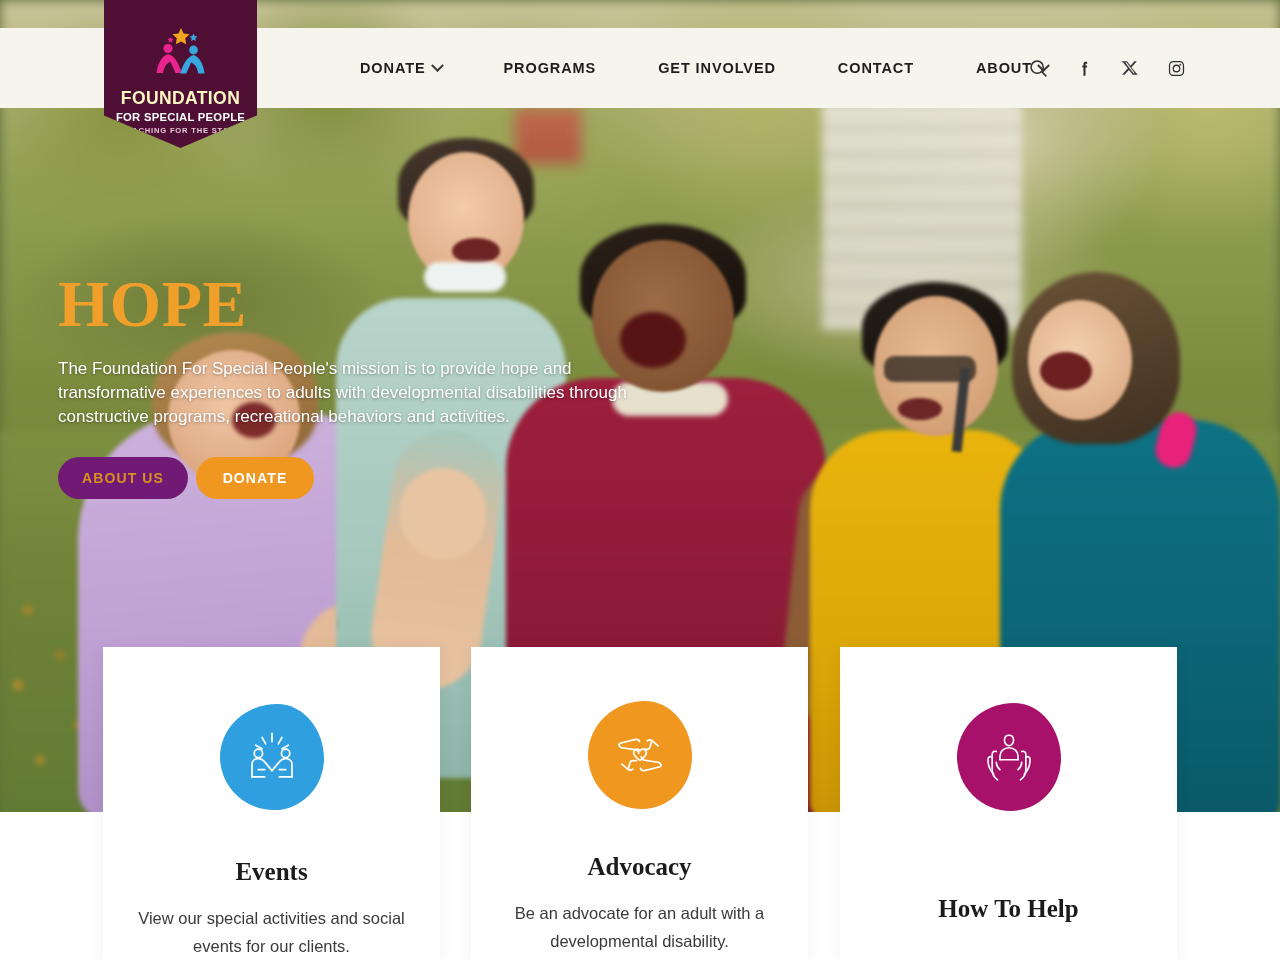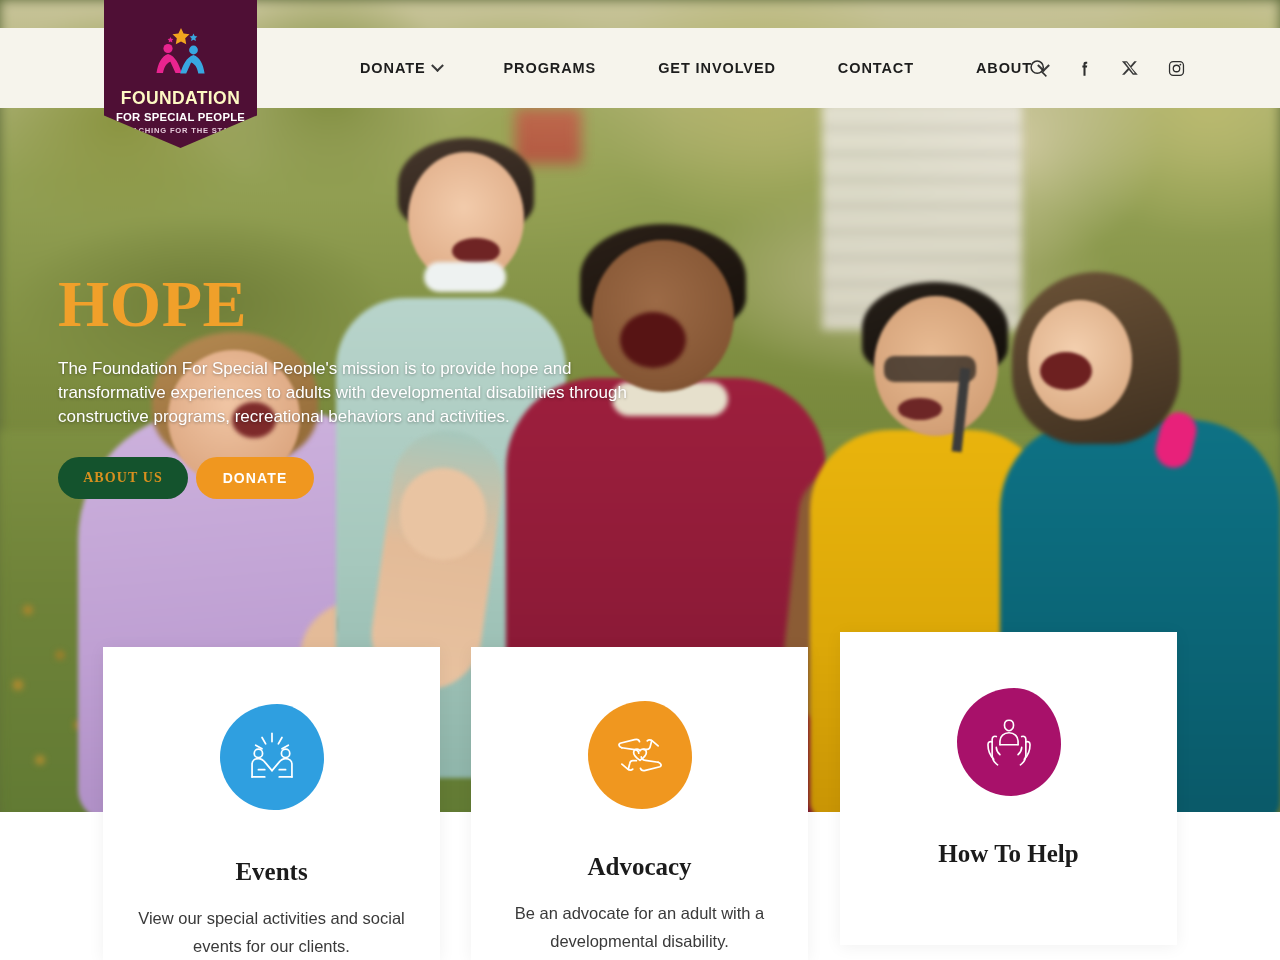--- a/index.html
+++ b/index.html
@@ -305,34 +305,34 @@
     font-size: 17px; line-height: 24px; color: #ffffff; font-weight: 400;
     text-shadow: 0 1px 3px rgba(0,0,0,.35);
   }
   .hero-btns { margin-top: 28px; display: flex; gap: 0; }
   .btn {
     height: 42px; border-radius: 21px;
     display: flex; align-items: center; justify-content: center;
     font-size: 14px; font-weight: 700; letter-spacing: 1.1px;
     cursor: pointer;
   }
-  .btn-light { width: 130px; background: #14532d; color: #d8901f; font-family: Liberation Serif, serif; }
+  .btn-light { width: 130px; background: #701a75; color: #d8901f; }
   .btn-orange { width: 118px; background: #f0971f; color: #ffffff; margin-left: 8px; }
 
   
   .cards { position: absolute; left: 0; top: 0; width: 1280px; height: 877px; z-index: 18; pointer-events: none; }
   .card {
     position: absolute; width: 337px; background: #ffffff;
     display: flex; flex-direction: column; align-items: center;
     pointer-events: auto;
     box-shadow: 0 2px 16px rgba(0,0,0,.06);
   }
   .card-1 { left: 103px; top: 647px; height: 313px; }
   .card-2 { left: 471px; top: 647px; height: 313px; }
-  .card-3 { left: 840px; top: 632px; height: 313px; }
+  .card-3 { left: 840px; top: 647px; height: 313px; gap: 40px; }
 
   .blob {
     margin-top: 57px;
     width: 104px; height: 108px;
     display: flex; align-items: center; justify-content: center;
     border-radius: 55% 45% 48% 52% / 50% 52% 48% 50%;
   }
   .card-2 .blob { margin-top: 54px; }
   .card-3 .blob { margin-top: 56px; }
 

